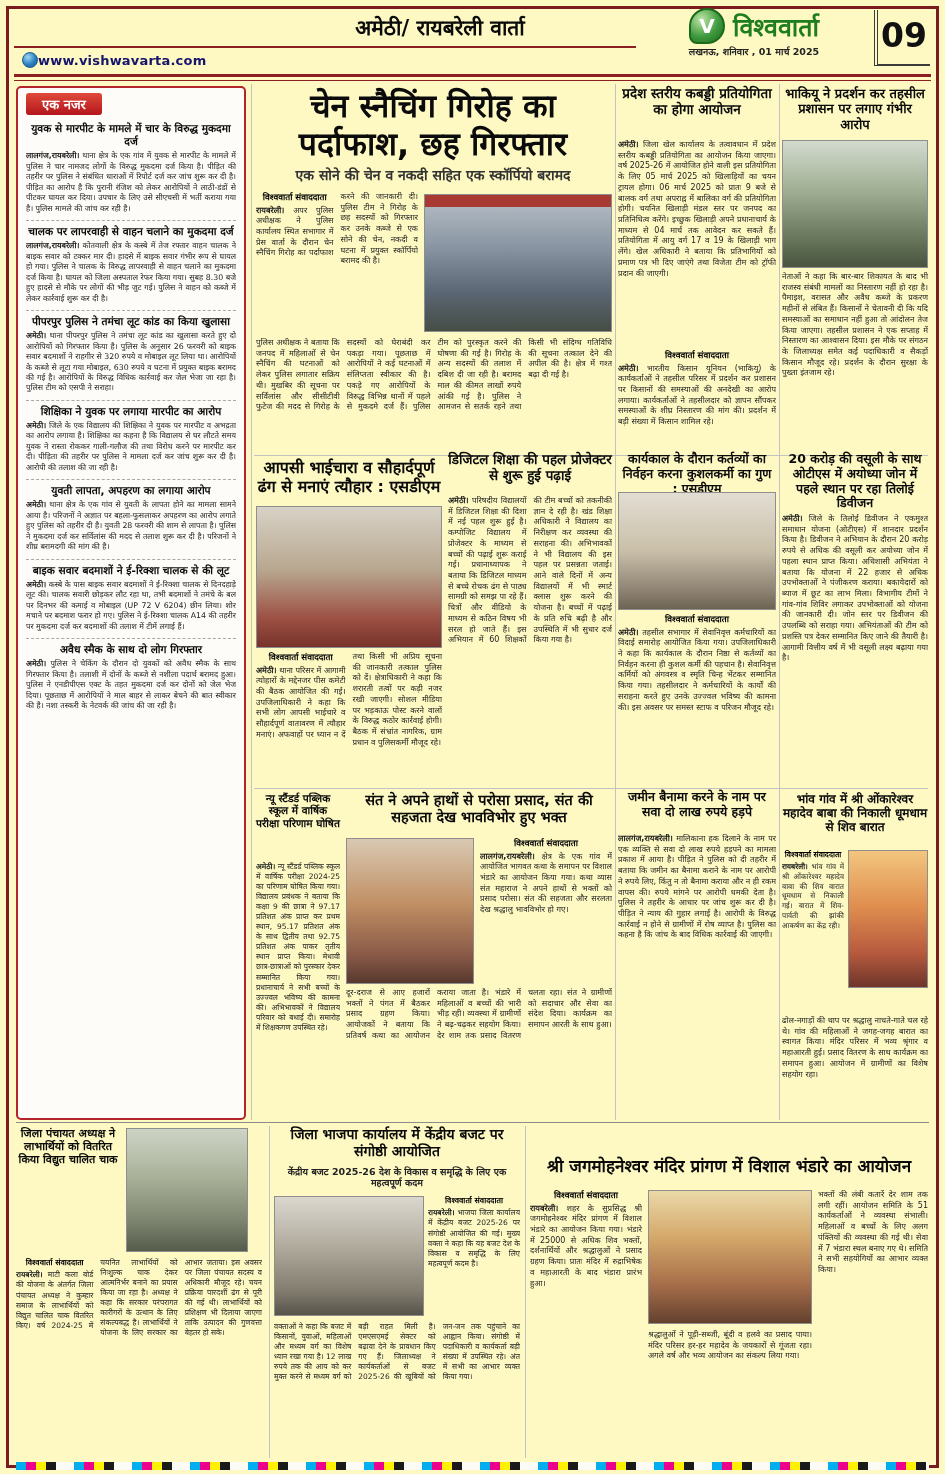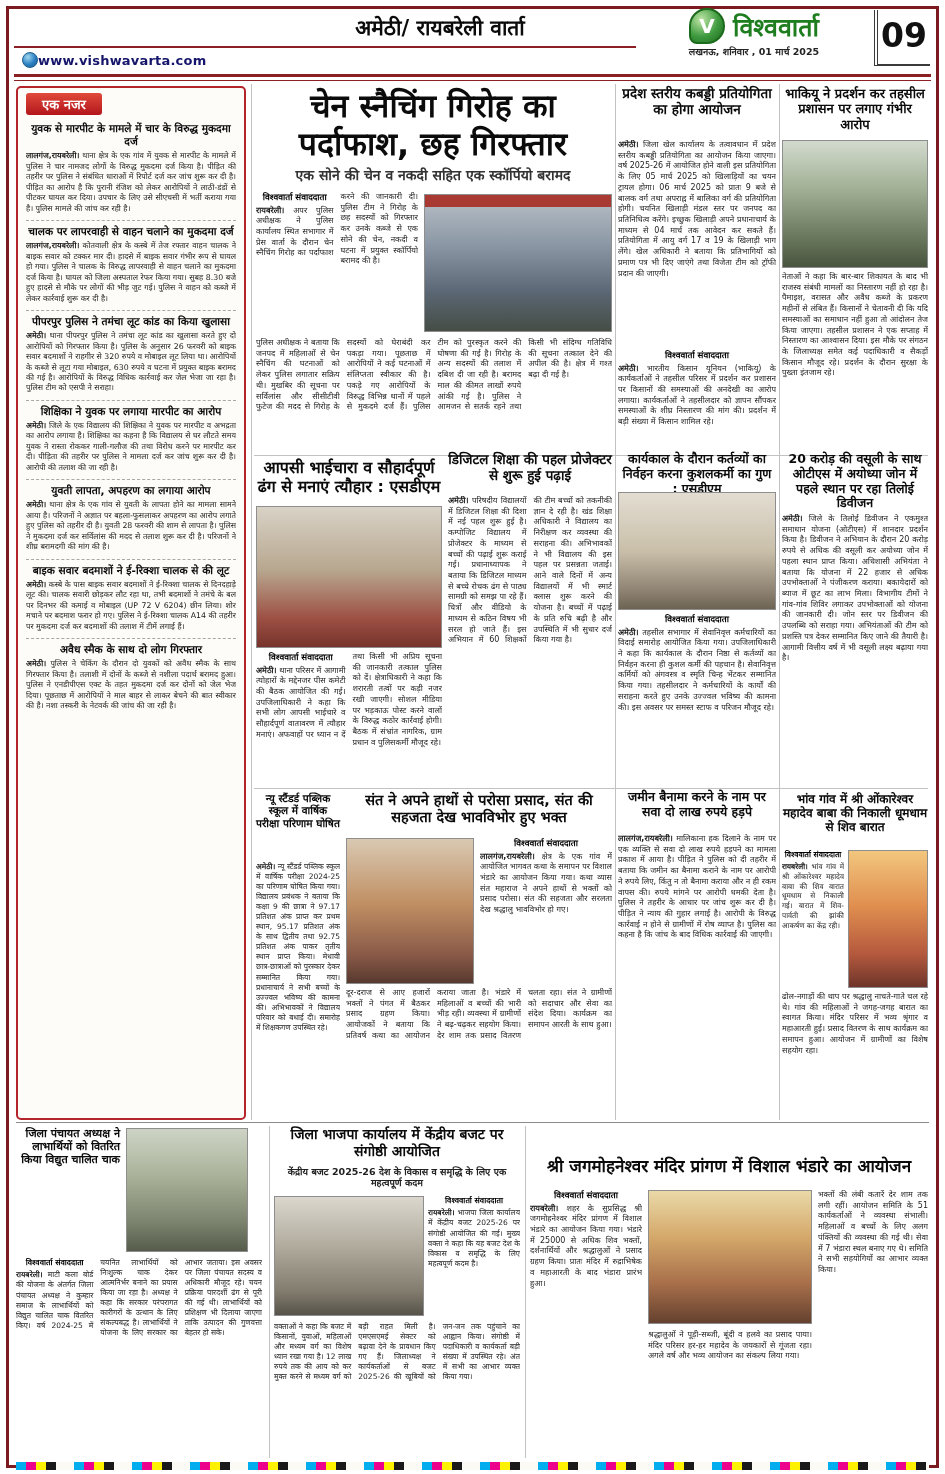--- a/index.html
+++ b/index.html
@@ -1,18 +1,18 @@
 <!DOCTYPE html>
 <html><head>
 <meta charset="utf-8">
 <style>
   *{margin:0;padding:0;box-sizing:border-box}
   html,body{background:#d9d9d9}
   body{font-family:"DejaVu Sans",sans-serif}
-  #page{position:relative;width:945px;height:1474px;margin:0 auto;background:#ffffff;color:#141414;overflow:hidden}
+  #page{position:relative;width:945px;height:1474px;margin:0 auto;background:#fef9c3;color:#141414;overflow:hidden}
   .abs{position:absolute}
   .page-border{position:absolute;inset:6px;border:3px solid #7b1b20;pointer-events:none}
   .hl{font-weight:bold;text-align:center;color:#0b0b0b;line-height:1.18}
   .body-txt{font-size:8px;line-height:1.34;text-align:justify;color:#1d1d1d;overflow:hidden}
   .body-txt .dl{font-weight:bold}
   .byline{font-weight:bold;text-align:center;font-size:8.6px;margin-bottom:2px;color:#000}
   .photo{border:1px solid #8e8e8e}
   .vrule{position:absolute;width:1px;background:#c2c2c2}
   .hrule{position:absolute;height:1px;background:#c2c2c2}
   .cols2{column-count:2;column-gap:7px}
@@ -180,23 +180,23 @@
   <div class="abs body-txt" style="left:618px;top:834px;width:158px;height:286px">
     <span class="dl">लालगंज,रायबरेली।</span> <span>मालिकाना हक दिलाने के नाम पर एक व्यक्ति से सवा दो लाख रुपये हड़पने का मामला प्रकाश में आया है। पीड़ित ने पुलिस को दी तहरीर में बताया कि जमीन का बैनामा कराने के नाम पर आरोपी ने रुपये लिए, किंतु न तो बैनामा कराया और न ही रकम वापस की। रुपये मांगने पर आरोपी धमकी देता है। पुलिस ने तहरीर के आधार पर जांच शुरू कर दी है। पीड़ित ने न्याय की गुहार लगाई है। आरोपी के विरुद्ध कार्रवाई न होने से ग्रामीणों में रोष व्याप्त है। पुलिस का कहना है कि जांच के बाद विधिक कार्रवाई की जाएगी।</span>
   </div>
 
   <div class="abs hl" style="left:782px;top:792px;width:146px;font-size:12px">भांव गांव में श्री ओंकारेश्वर महादेव बाबा की निकाली धूमधाम से शिव बारात</div>
   <div class="abs body-txt" style="left:782px;top:850px;width:62px;height:138px;font-size:7.3px">
     <div class="byline" style="font-size:7.6px">विश्ववार्ता संवाददाता</div>
     <span class="dl">रायबरेली।</span> <span>भांव गांव में श्री ओंकारेश्वर महादेव बाबा की शिव बारात धूमधाम से निकाली गई। बारात में शिव-पार्वती की झांकी आकर्षण का केंद्र रही।</span>
   </div>
   <div class="abs photo ph-shiv" style="left:848px;top:850px;width:80px;height:138px"></div>
-  <div class="abs body-txt" style="left:782px;top:992px;width:146px;height:128px">ढोल-नगाड़ों की थाप पर श्रद्धालु नाचते-गाते चल रहे थे। गांव की महिलाओं ने जगह-जगह बारात का स्वागत किया। मंदिर परिसर में भव्य श्रृंगार व महाआरती हुई। प्रसाद वितरण के साथ कार्यक्रम का समापन हुआ। आयोजन में ग्रामीणों का विशेष सहयोग रहा।</div>
-
-  <div class="abs hl" style="left:16px;top:1128px;width:104px;font-size:11px;text-align:right">जिला पंचायत अध्यक्ष ने लाभार्थियों को वितरित किया विद्युत चालित चाक</div>
+  <div class="abs body-txt" style="left:782px;top:1016px;width:146px;height:128px">ढोल-नगाड़ों की थाप पर श्रद्धालु नाचते-गाते चल रहे थे। गांव की महिलाओं ने जगह-जगह बारात का स्वागत किया। मंदिर परिसर में भव्य श्रृंगार व महाआरती हुई। प्रसाद वितरण के साथ कार्यक्रम का समापन हुआ। आयोजन में ग्रामीणों का विशेष सहयोग रहा।</div>
+
+  <div class="abs hl" style="left:16px;top:1128px;width:104px;font-size:11px;text-align:center">जिला पंचायत अध्यक्ष ने लाभार्थियों को वितरित किया विद्युत चालित चाक</div>
   <div class="abs photo ph-vidyut" style="left:126px;top:1128px;width:122px;height:124px"></div>
   <div class="abs body-txt cols3" style="left:16px;top:1258px;width:246px;height:200px;font-size:7.5px">
     <div class="byline" style="font-size:7.8px">विश्ववार्ता संवाददाता</div>
     <span class="dl">रायबरेली।</span> <span>माटी कला बोर्ड की योजना के अंतर्गत जिला पंचायत अध्यक्ष ने कुम्हार समाज के लाभार्थियों को विद्युत चालित चाक वितरित किए। वर्ष 2024-25 में चयनित लाभार्थियों को निःशुल्क चाक देकर आत्मनिर्भर बनाने का प्रयास किया जा रहा है। अध्यक्ष ने कहा कि सरकार परंपरागत कारीगरों के उत्थान के लिए संकल्पबद्ध है। लाभार्थियों ने योजना के लिए सरकार का आभार जताया। इस अवसर पर जिला पंचायत सदस्य व अधिकारी मौजूद रहे। चयन प्रक्रिया पारदर्शी ढंग से पूरी की गई थी। लाभार्थियों को प्रशिक्षण भी दिलाया जाएगा ताकि उत्पादन की गुणवत्ता बेहतर हो सके।</span>
   </div>
 
   <div class="abs hl" style="left:274px;top:1126px;width:246px;font-size:14px">जिला भाजपा कार्यालय में केंद्रीय बजट पर संगोष्ठी आयोजित</div>
   <div class="abs hl" style="left:274px;top:1166px;width:246px;font-size:9.5px;color:#222">केंद्रीय बजट 2025-26 देश के विकास व समृद्धि के लिए एक महत्वपूर्ण कदम</div>
   <div class="abs photo ph-budget" style="left:274px;top:1196px;width:150px;height:120px"></div>
   <div class="abs body-txt" style="left:428px;top:1196px;width:92px;height:120px;font-size:7.5px">

